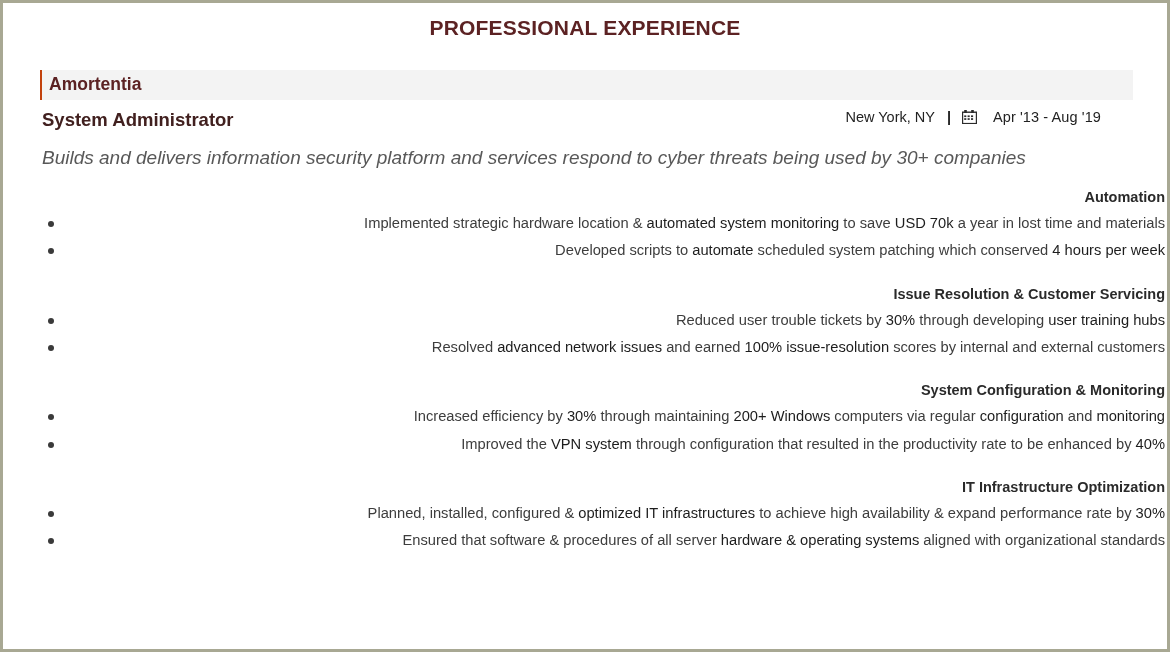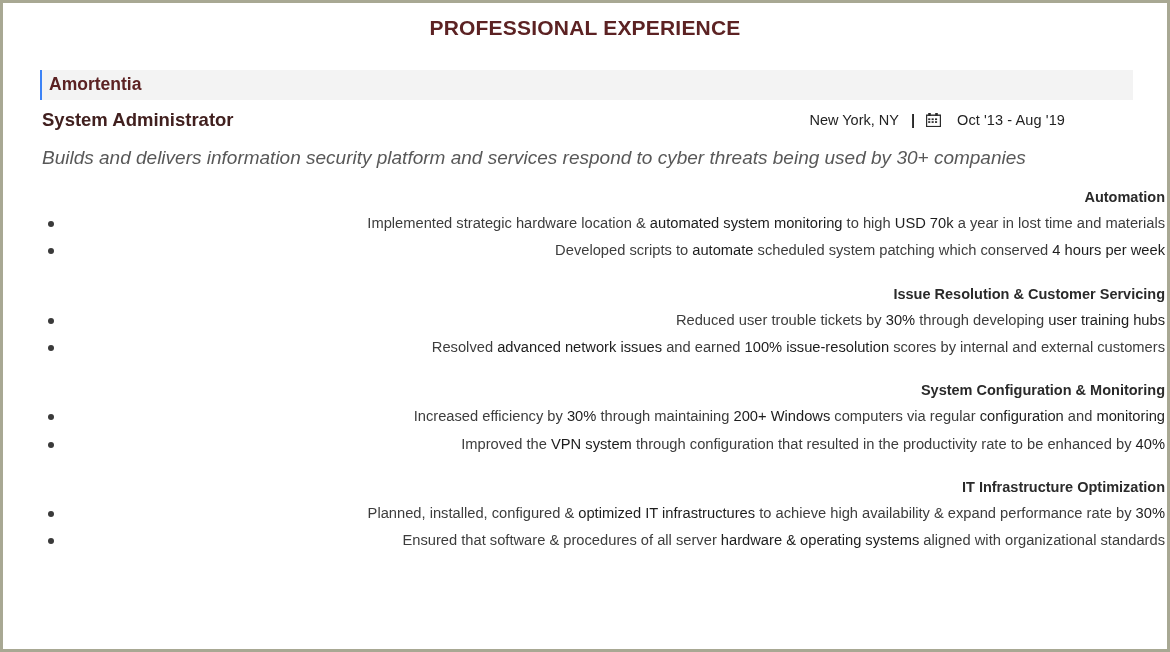--- a/index.html
+++ b/index.html
@@ -40,39 +40,39 @@
     letter-spacing: 0.2px;
     padding-top: 11px;
     font-family: "Liberation Sans", sans-serif;
   }
 
   
   .company-band {
     margin: 30px 32px 0 35px;
     height: 30px;
     background: #f3f3f3;
-    border-left: 2px solid #3b82f6;
+    border-left: 2px solid #c2410c;
     display: flex;
     align-items: center;
     padding-left: 7px;
     box-sizing: border-box;
   }
   .company-name {
     color: #5c2223;
     font-size: 17.5px;
     font-weight: bold;
     line-height: 1;
   }
 
   
   .job-row {
     display: flex;
-    align-items: center;
+    align-items: flex-start;
     justify-content: space-between;
-    margin: 9px 100px 0 37px;
+    margin: 9px 64px 0 37px;
   }
   .job-title {
     color: #41201f;
     font-size: 18.5px;
     font-weight: bold;
   }
   .job-meta {
     display: flex;
     align-items: center;
     color: #222222;
@@ -164,31 +164,31 @@
             <rect x="9.2" y="0" width="2.6" height="3" fill="#2b2b2b"></rect>
             <rect x="0.5" y="2.2" width="14" height="11.4" fill="none" stroke="#2b2b2b" stroke-width="1.4"></rect>
             <rect x="2.2" y="5.4" width="2.1" height="1.7" fill="#2b2b2b"></rect>
             <rect x="5.6" y="5.4" width="2.1" height="1.7" fill="#2b2b2b"></rect>
             <rect x="9.0" y="5.4" width="2.1" height="1.7" fill="#2b2b2b"></rect>
             <rect x="2.2" y="8.2" width="2.1" height="1.7" fill="#2b2b2b"></rect>
             <rect x="5.6" y="8.2" width="2.1" height="1.7" fill="#2b2b2b"></rect>
             <rect x="9.0" y="8.2" width="2.1" height="1.7" fill="#2b2b2b"></rect>
           </svg>
         </span>
-        <span class="dates">Oct '13 -  Aug '19</span>
+        <span class="dates">Apr '13 -  Aug '19</span>
       </span>
     </div>
 
     <div class="summary">Builds and delivers information security platform and services respond to cyber threats being used by 30+ companies</div>
 
     <div class="groups" id="groups">
         <div class="group">
           <div class="group-heading">Automation</div>
           <ul class="bullets">
-            <li><span>Implemented strategic hardware location &amp; </span><b>automated system monitoring</b><span> to high </span><b>USD 70k</b><span> a year in lost time and materials</span></li>
+            <li><span>Implemented strategic hardware location &amp; </span><b>automated system monitoring</b><span> to save </span><b>USD 70k</b><span> a year in lost time and materials</span></li>
             <li><span>Developed scripts to </span><b>automate</b><span> scheduled system patching which conserved </span><b>4 hours per week</b></li>
           </ul>
         </div>
         <div class="group">
           <div class="group-heading">Issue Resolution &amp; Customer Servicing</div>
           <ul class="bullets">
             <li><span>Reduced user trouble tickets by </span><b>30%</b><span> through developing </span><b>user training hubs</b></li>
             <li><span>Resolved </span><b>advanced network issues</b><span> and earned </span><b>100% issue-resolution</b><span> scores by internal and external customers</span></li>
           </ul>
         </div>

